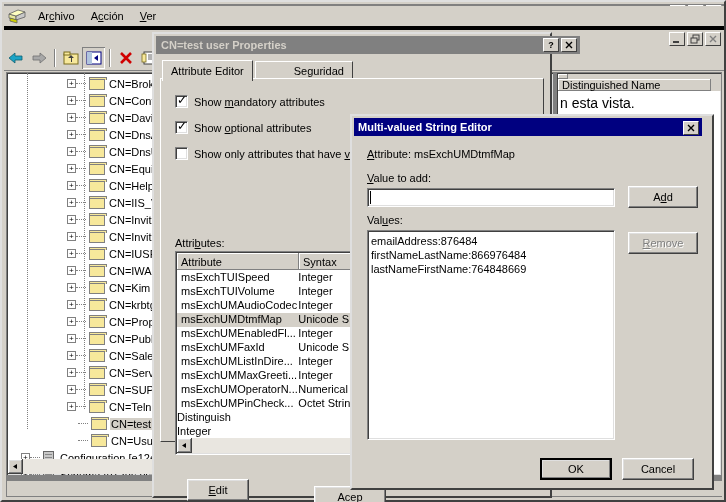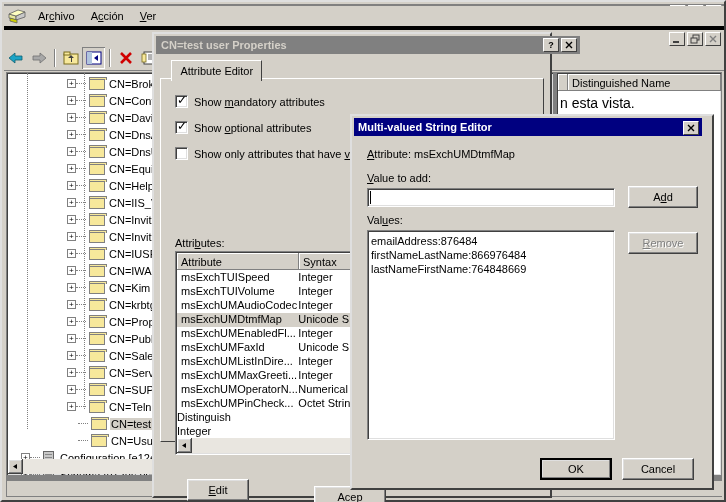--- a/index.html
+++ b/index.html
@@ -95,39 +95,39 @@
   .strack { flex:1; height:15px; background:#e9e6e0; }
   .sthumb { width:60px;height:15px;background:#d4d0c8; box-shadow: inset -1px -1px 0 #404040, inset 1px 1px 0 #ffffff, inset -2px -2px 0 #808080, inset 2px 2px 0 #dfdfdf; box-sizing:border-box;}
 
   #rightpane {
     position:absolute; left:550px; top:0px; width:166px; height:404px; background:#d4d0c8;
     box-sizing:border-box; overflow:hidden;
   }
   #rp-inner { position:absolute; left:0;top:0;width:166px;height:404px; background:#ffffff;
     box-shadow: inset 1px 1px 0 #404040, inset -1px -1px 0 #dfdfdf;
     border:1px solid #808080; box-sizing:border-box;}
-  #rp-header { position:absolute; left:1px;top:1px;height:17px;width:163px; background:#d4d0c8; display:flex; }
+  #rp-header { position:absolute; left:1px;top:1px;height:17px;width:163px; background:#d4d0c8; display:flex;flex-direction:column; }
   .colh { height:17px; background:#d4d0c8; box-shadow: inset -1px -1px 0 #808080, inset 1px 1px 0 #ffffff;
           display:flex; align-items:center; padding-left:4px; font-size:11px; box-sizing:border-box;}
   #rp-text { position:absolute; left:3px; top:22px; font-size:14px; color:#000; }
 
   #statusbar { position:absolute; left:4px; bottom:4px; width:716px; height:16px; background:#d4d0c8;
                box-shadow: inset 1px 1px 0 #808080; }
 
   
   #props {
     position:absolute; left:152px; top:32px; width:400px; height:466px;
     background:#d4d0c8;
     border-top:2px solid #dfdfdf; border-left:2px solid #dfdfdf;
     border-right:2px solid #404040; border-bottom:2px solid #404040;
     box-sizing:border-box;
   }
   #props-title { position:absolute; left:2px; top:2px; width:424px; height:18px; background:#808080; display:flex; align-items:center;}
   #props-title .ttl { color:#d4d0c8; font-weight:bold; font-size:11px; margin-left:5px;}
-  #props-tabs { position:absolute; left:8px; top:26px; display:flex; align-items:flex-end;flex-direction:column; }
+  #props-tabs { position:absolute; left:8px; top:26px; display:flex; align-items:center; }
   .tab {
     height:18px; padding:0 8px; background:#d4d0c8; font-size:11px;
     display:flex; align-items:center;
     border-top:1px solid #ffffff; border-left:1px solid #ffffff; border-right:1px solid #404040;
     box-sizing:border-box;
   }
   .tab.active { height:21px; margin-bottom:-1px; position:relative; z-index:3; }
   .tab.inactive { margin-left:2px;padding-left:38px; }
   #props-page {
     position:absolute; left:6px; top:44px; width:384px; height:364px;

